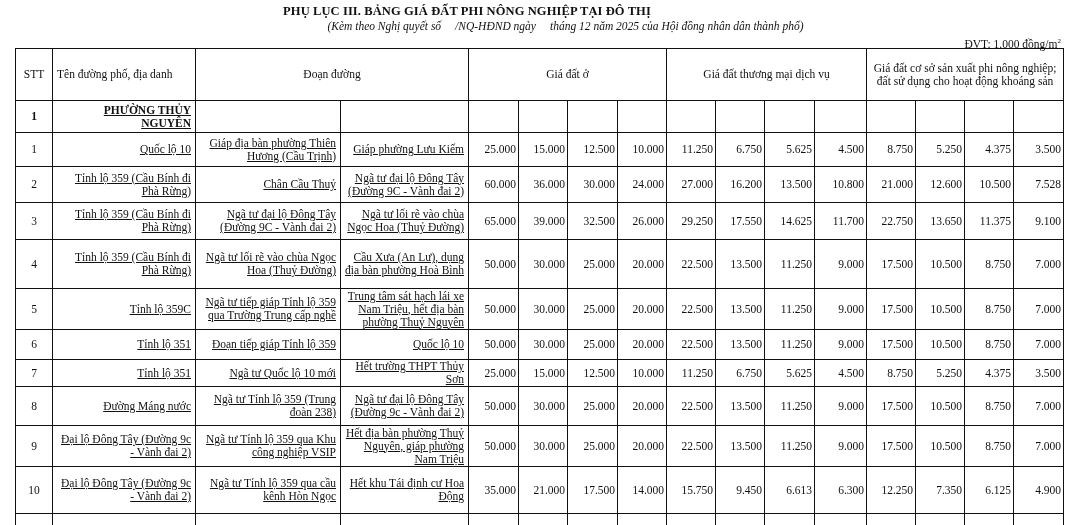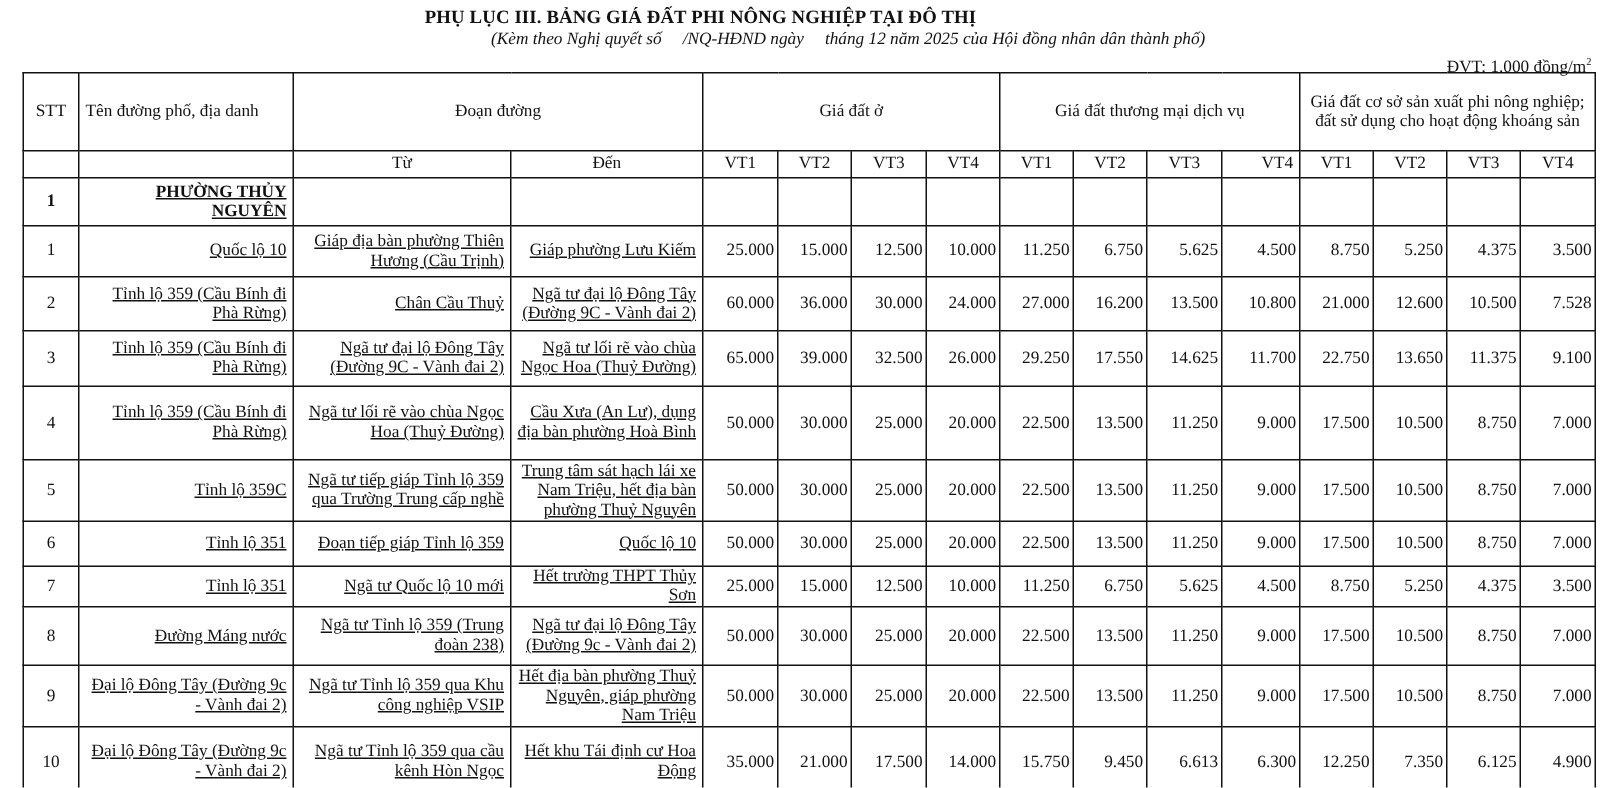--- a/index.html
+++ b/index.html
@@ -55,38 +55,20 @@
   </colgroup>
   <thead>
     <tr class="h1">
       <th>STT</th>
       <th class="left">Tên đường phố, địa danh</th>
       <th colspan="2">Đoạn đường</th>
       <th colspan="4">Giá đất ở</th>
       <th colspan="4">Giá đất thương mại dịch vụ</th>
       <th colspan="4">Giá đất cơ sở sản xuất phi nông nghiệp; đất sử dụng cho hoạt động khoáng sản</th>
     </tr>
-    <tr class="h2">
-      <th></th>
-      <th></th>
-      <th>Từ</th>
-      <th>Đến</th>
-      <th>VT1</th>
-      <th>VT2</th>
-      <th>VT3</th>
-      <th>VT4</th>
-      <th>VT1</th>
-      <th>VT2</th>
-      <th>VT3</th>
-      <th style="text-align:right">VT4</th>
-      <th>VT1</th>
-      <th>VT2</th>
-      <th>VT3</th>
-      <th>VT4</th>
-    </tr>
   </thead>
   <tbody id="tbody">
     <tr class="sec">
       <td class="stt">1</td>
       <td class="text">PHƯỜNG THỦY NGUYÊN</td>
       <td></td>
         <td></td>
       <td></td>
         <td></td>
       <td></td>

